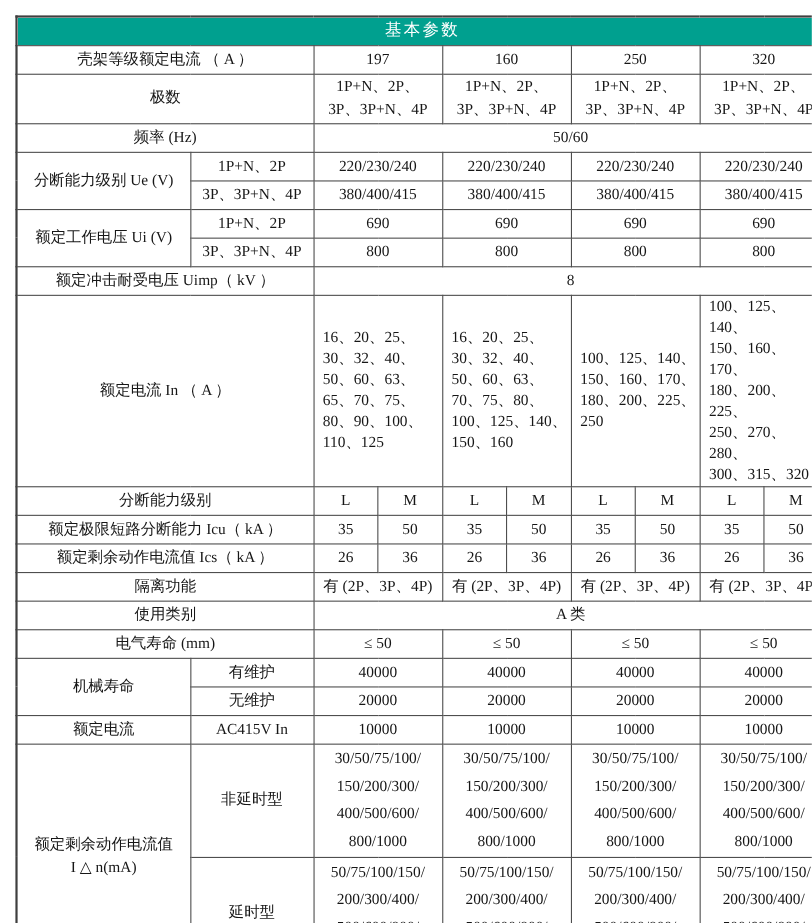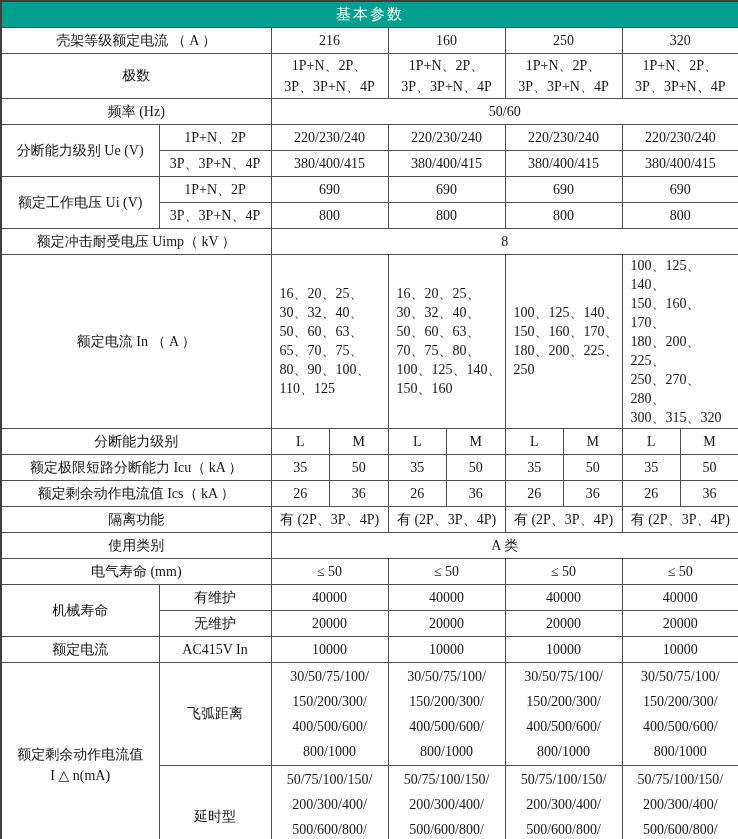--- a/index.html
+++ b/index.html
@@ -1,18 +1,18 @@
 <!DOCTYPE html>
 <html><head>
 <meta charset="utf-8">
 <style>
   html, body { margin: 0; padding: 0; background: #ffffff; }
   .page {
     width: 738px; height: 839px; box-sizing: border-box;
-    padding: 0; background: #ffffff;
+    padding: 14px; background: #ffffff;
     font-family: "Liberation Serif", "DejaVu Serif", serif;
   }
   table.spec {
     border-collapse: collapse; table-layout: fixed;
     width: 734px; border: 2px solid #3f3f3f;
     font-size: 14px; color: #161616;
   }
   td {
     border: 1px solid #4e4e4e;
     text-align: center; vertical-align: middle;
@@ -56,21 +56,21 @@
         <col class="d">
   </colgroup>
 
   <tbody>
         <tr class="h24">
     <td class="hdr" colspan="10">基本参数</td>
   </tr>
 
   <tr class="h28">
     <td colspan="2">壳架等级额定电流 （ A ）</td>
-    <td colspan="2">216</td>
+    <td colspan="2">197</td>
     <td colspan="2">160</td>
     <td colspan="2">250</td>
     <td colspan="2">320</td>
   </tr>
 
   <tr class="h42">
     <td colspan="2">极数</td>
     <td colspan="2">1P+N、2P、
 3P、3P+N、4P</td>
     <td colspan="2">1P+N、2P、
@@ -226,21 +226,21 @@
     <td>AC415V In</td>
     <td colspan="2">10000</td>
     <td colspan="2">10000</td>
     <td colspan="2">10000</td>
     <td colspan="2">10000</td>
   </tr>
 
   <tr class="h102">
     <td rowspan="2">额定剩余动作电流值
 I △ n(mA)</td>
-    <td>飞弧距离</td>
+    <td>非延时型</td>
     <td colspan="2" class="widelines">30/50/75/100/
 150/200/300/
 400/500/600/
 800/1000</td>
     <td colspan="2" class="widelines">30/50/75/100/
 150/200/300/
 400/500/600/
 800/1000</td>
     <td colspan="2" class="widelines">30/50/75/100/
 150/200/300/

